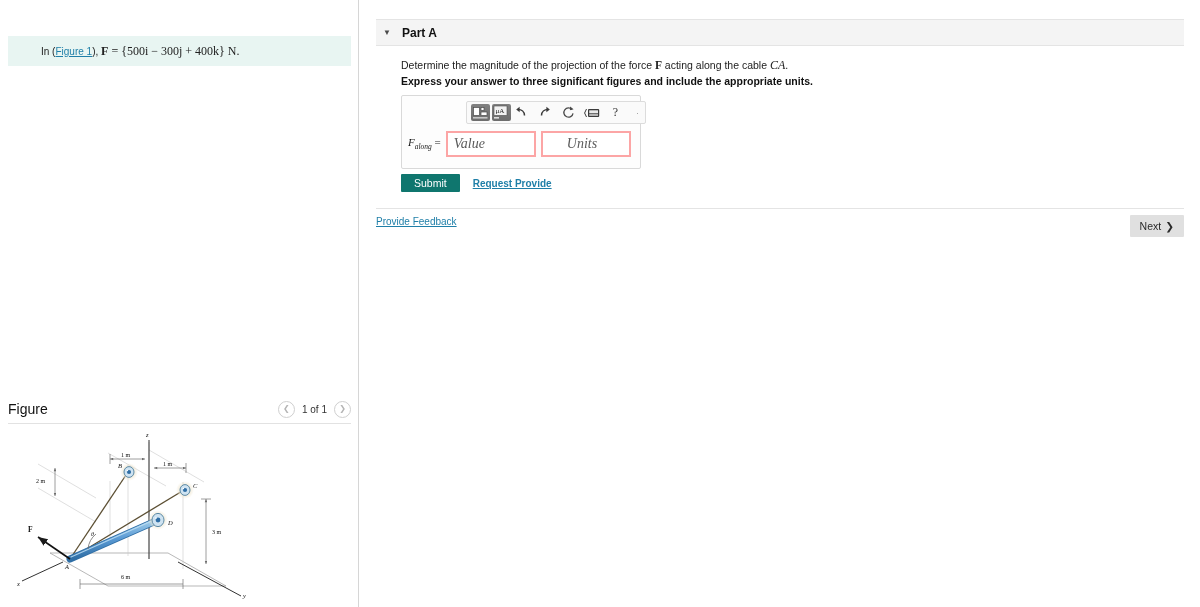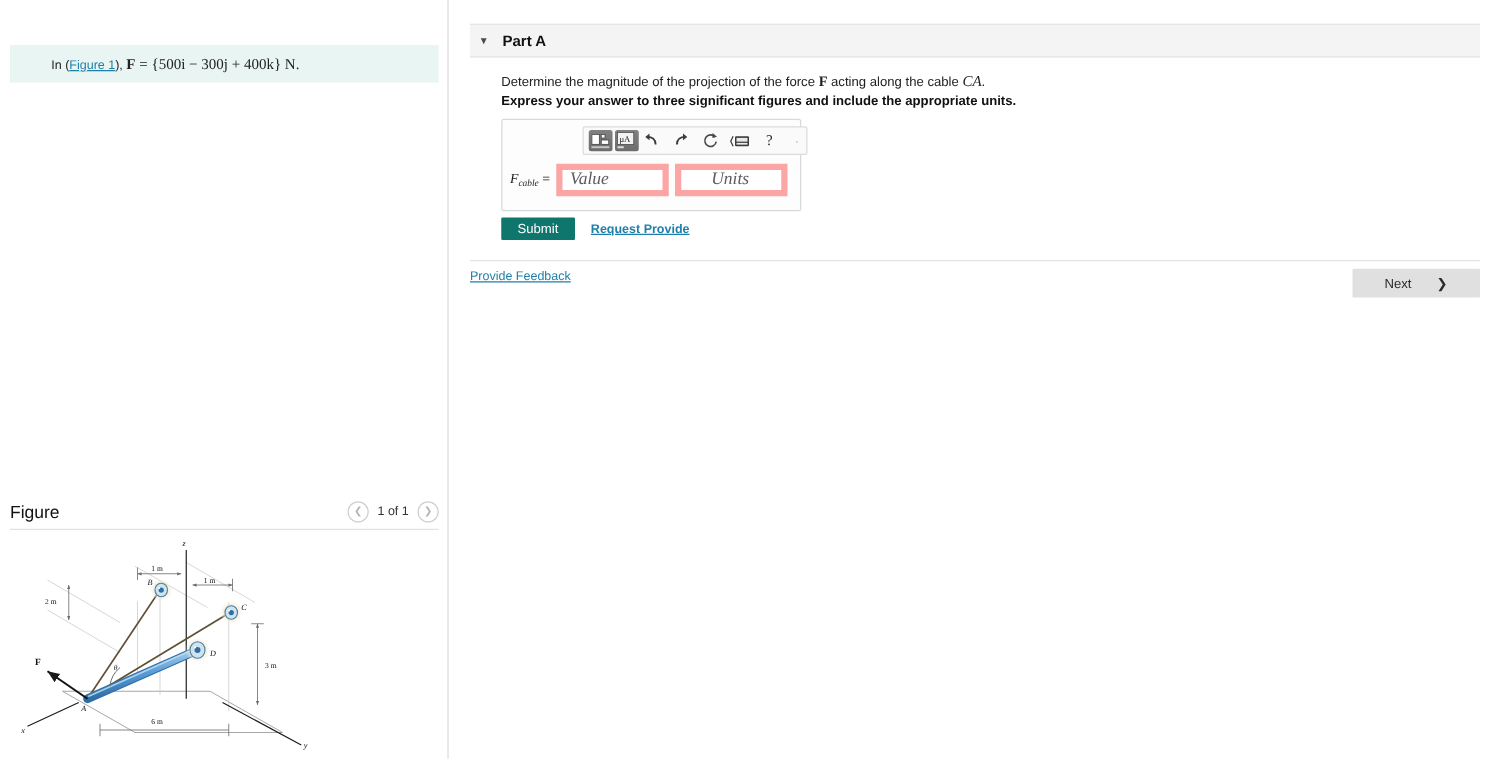--- a/index.html
+++ b/index.html
@@ -253,21 +253,21 @@
     white-space: nowrap;
   }
   #formula-label sub {
     font-size: 7.5px;
     font-style: italic;
   }
   #formula-label .eq { font-style: normal; }
   .answer-field {
     width: 90px;
     height: 26px;
-    border: 5px solid #fca5a5;
+    border: 2px solid #fca5a5;
     background: #fff;
     box-sizing: border-box;
     font-family: "Liberation Serif", serif;
     font-style: italic;
     font-size: 14px;
     color: #555;
     padding: 0 6px;
     outline: none;
   }
   .answer-field::placeholder {
@@ -322,25 +322,25 @@
   }
   #next-button {
     position: absolute;
     right: 16px;
     top: 215px;
     background: #e0e0e0;
     border: none;
     color: #2a2a2a;
     font-size: 10.5px;
     font-family: "Liberation Sans", sans-serif;
-    padding: 5px 26px;
-    cursor: pointer;
-    display: flex;
-    align-items: center;
-    gap: 20px;
+    padding: 5px 10px;
+    cursor: pointer;
+    display: flex;
+    align-items: center;
+    gap: 4px;
     border-radius: 1px;
   }
 
   svg text { font-family: "Liberation Serif", serif; }
 </style>
 </head>
 <body>
 
 <div id="root">
 
@@ -534,21 +534,21 @@
             <rect x="5.2" y="3.3" width="8.8" height="3" fill="#e9e9e9"></rect>
             <rect x="5.2" y="7.3" width="8.8" height="1.4" fill="#e9e9e9"></rect>
           </svg>
         </div>
         <div class="tb-btn tb-icon" style="margin-left:7px;font-family:'Liberation Serif',serif;font-size:12px;color:#2b2b2b;">?</div>
         <div class="tb-sep"></div>
         <div class="tb-btn" style="color:#9a9a9a;font-size:9px;padding-right:2px;">·</div>
       </div>
 
       <div id="formula-row">
-        <div id="formula-label"><span>F</span><sub>cable</sub><span class="eq"> =</span></div>
+        <div id="formula-label"><span>F</span><sub>along</sub><span class="eq"> =</span></div>
         <input class="answer-field" id="value-field" type="text" placeholder="Value" style="">
         <input class="answer-field" id="units-field" type="text" placeholder="Units" style="">
       </div>
     </div>
 
     <div id="submit-row">
       <button id="submit-button">Submit</button>
       <span id="request-answer">Request Provide</span>
     </div>
 

